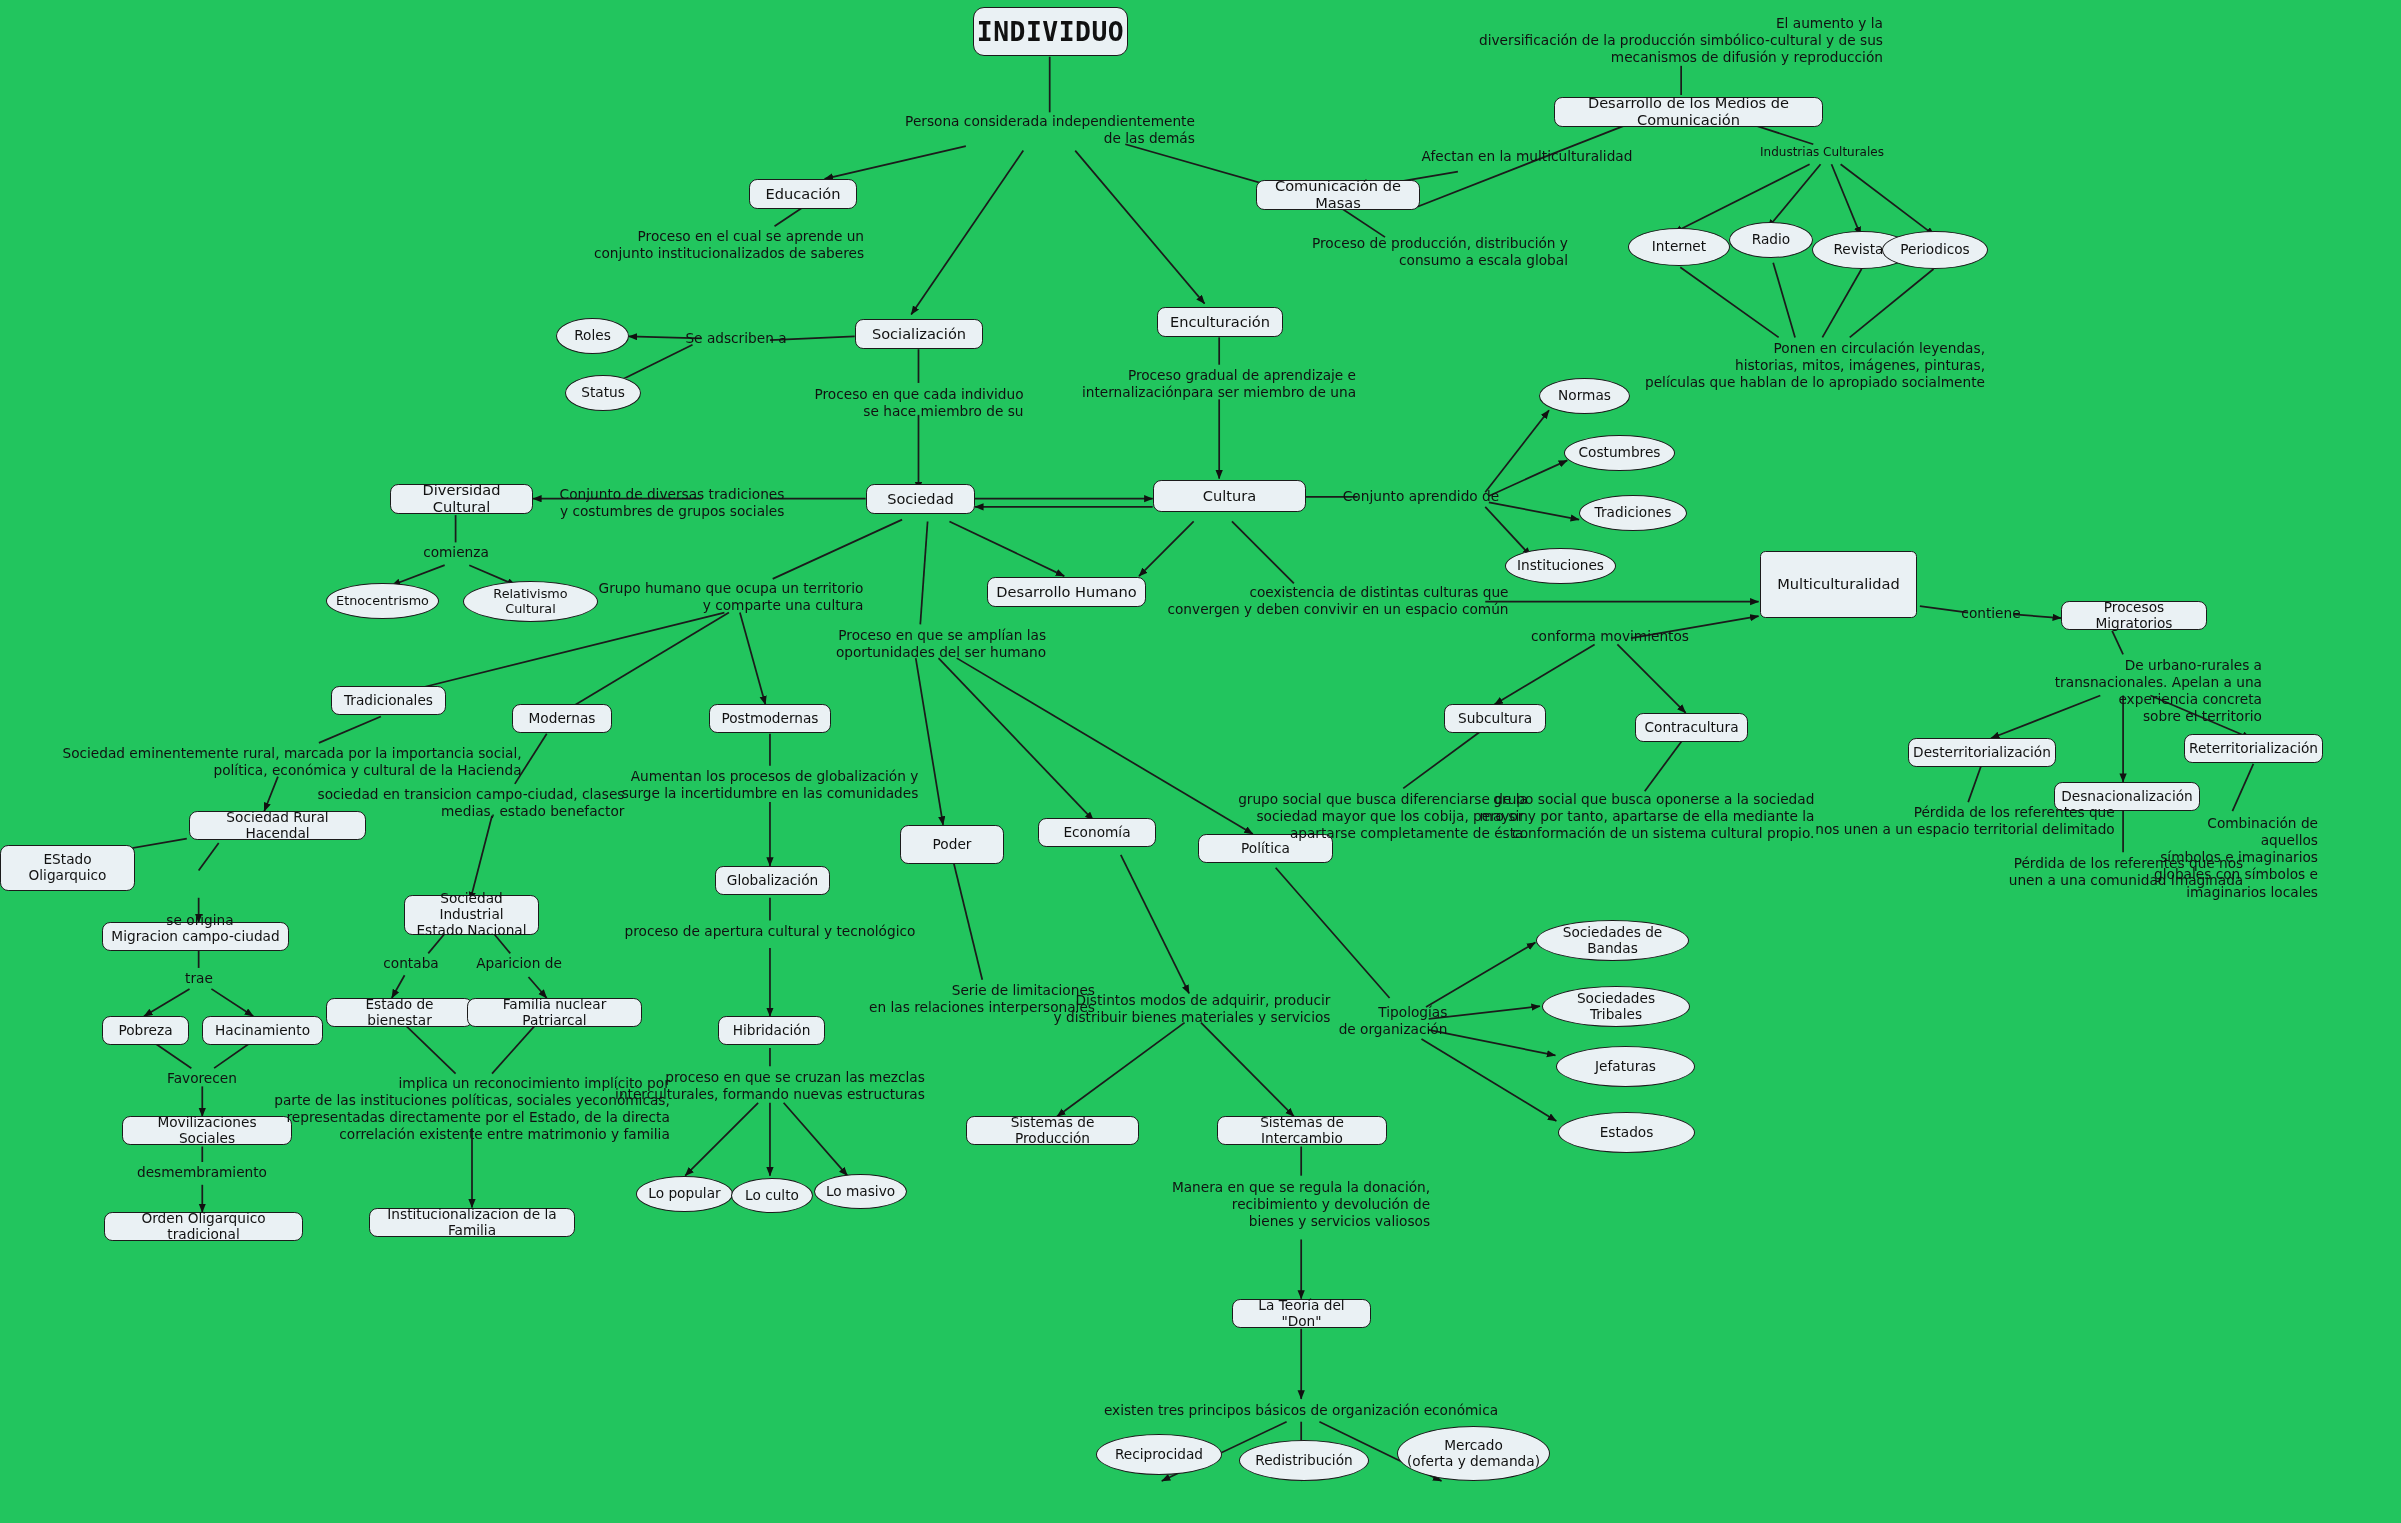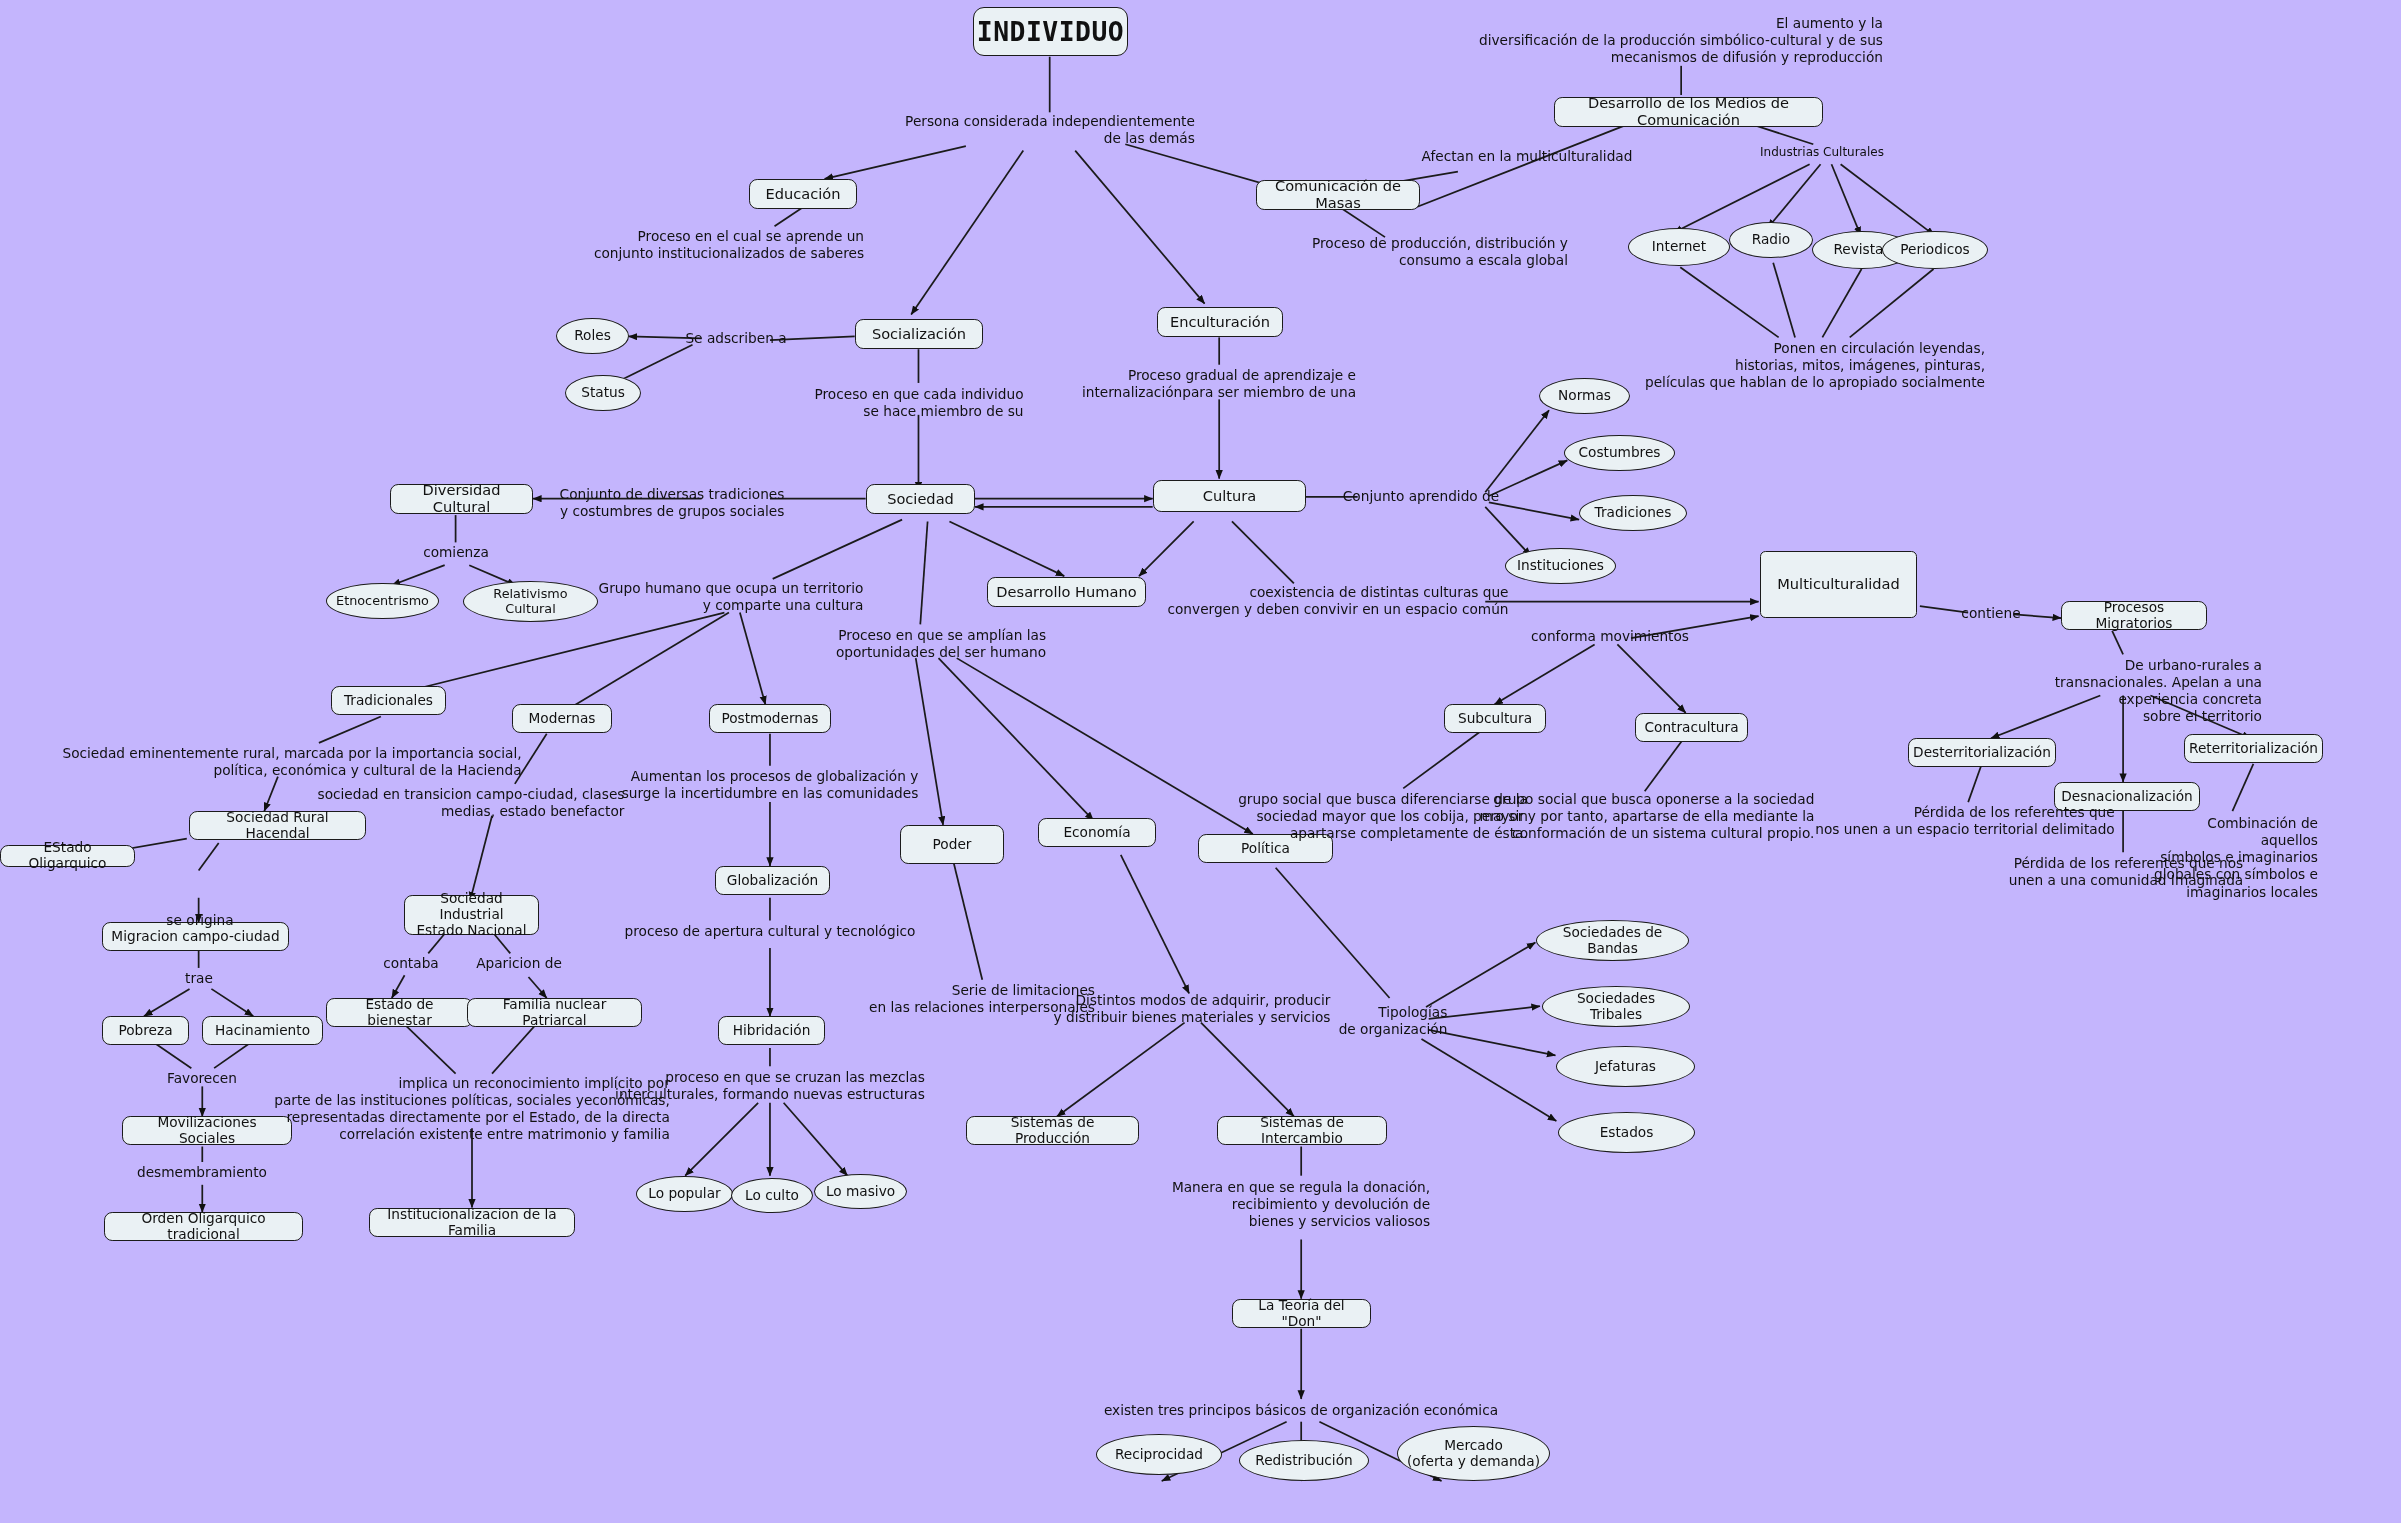--- a/index.html
+++ b/index.html
@@ -1,17 +1,17 @@
 <!DOCTYPE html>
 <html style="font-size:14.6px"><head>
 <meta charset="utf-8">
 <style>
   html,body{margin:0;padding:0;background:#ffffff;}
   body{font-family:"DejaVu Sans","Liberation Sans",sans-serif;}
-  #canvas{position:relative;width:2401px;height:1524px;overflow:hidden;background:#c4b5fd;}
+  #canvas{position:relative;width:2401px;height:1524px;overflow:hidden;background:#22c55e;}
   svg#edges{position:absolute;left:0;top:0;width:2401px;height:1524px;pointer-events:none;}
 
   .node{position:absolute;box-sizing:border-box;background:#eaf1f4;border:1.5px solid #1b1b1b;
         border-radius:8.2px;display:flex;align-items:center;justify-content:center;text-align:center;
         color:#111;line-height:1.15;padding:2.7px 7.3px;}
   .node.ell{border-radius:50%;}
   .node.plain{border-radius:8.2px;}
 
   .root{font-weight:bold;font-size:26.4px;letter-spacing:0.5px;border-width:1.8px;border-radius:11px;
         font-family:"DejaVu Sans Mono","Liberation Mono",monospace;}
@@ -245,21 +245,21 @@
   <div class="node plain" style="left:2184px;top:734px;width:139px;height:29px;font-size:13.7px;">Reterritorialización</div>
 
   <div class="node plain" style="left:1444px;top:704px;width:102px;height:29px;font-size:13.7px;">Subcultura</div>
   <div class="node plain" style="left:1635px;top:713px;width:113px;height:29px;font-size:13.7px;">Contracultura</div>
 
   <div class="node plain" style="left:331px;top:686px;width:115px;height:29px;font-size:13.7px;">Tradicionales</div>
   <div class="node plain" style="left:512px;top:704px;width:100px;height:29px;font-size:13.7px;">Modernas</div>
   <div class="node plain" style="left:709px;top:704px;width:122px;height:29px;font-size:13.7px;">Postmodernas</div>
 
   <div class="node plain" style="left:162px;top:811px;width:177px;height:29px;font-size:13.7px;margin-left:27px;">Sociedad Rural Hacendal</div>
-  <div class="node plain" style="left:0px;top:845px;width:135px;height:22px;font-size:13.7px;">EStado Oligarquico</div>
+  <div class="node plain" style="left:0px;top:845px;width:135px;height:46px;font-size:13.7px;">EStado Oligarquico</div>
   <div class="node plain" style="left:102px;top:922px;width:187px;height:29px;font-size:13.7px;">Migracion campo-ciudad</div>
   <div class="node plain" style="left:102px;top:1016px;width:87px;height:29px;font-size:13.7px;">Pobreza</div>
   <div class="node plain" style="left:202px;top:1016px;width:121px;height:29px;font-size:13.7px;">Hacinamiento</div>
   <div class="node plain" style="left:122px;top:1116px;width:170px;height:29px;font-size:13.7px;">Movilizaciones Sociales</div>
   <div class="node plain" style="left:104px;top:1212px;width:199px;height:29px;font-size:13.7px;">Orden Oligarquico tradicional</div>
 
   <div class="node plain" style="left:404px;top:895px;width:135px;height:40px;font-size:13.7px;white-space:pre-line;">Sociedad Industrial
 Estado Nacional</div>
   <div class="node plain" style="left:326px;top:998px;width:147px;height:29px;font-size:13.7px;">Estado de bienestar</div>
   <div class="node plain" style="left:467px;top:998px;width:175px;height:29px;font-size:13.7px;">Familia nuclear Patriarcal</div>

